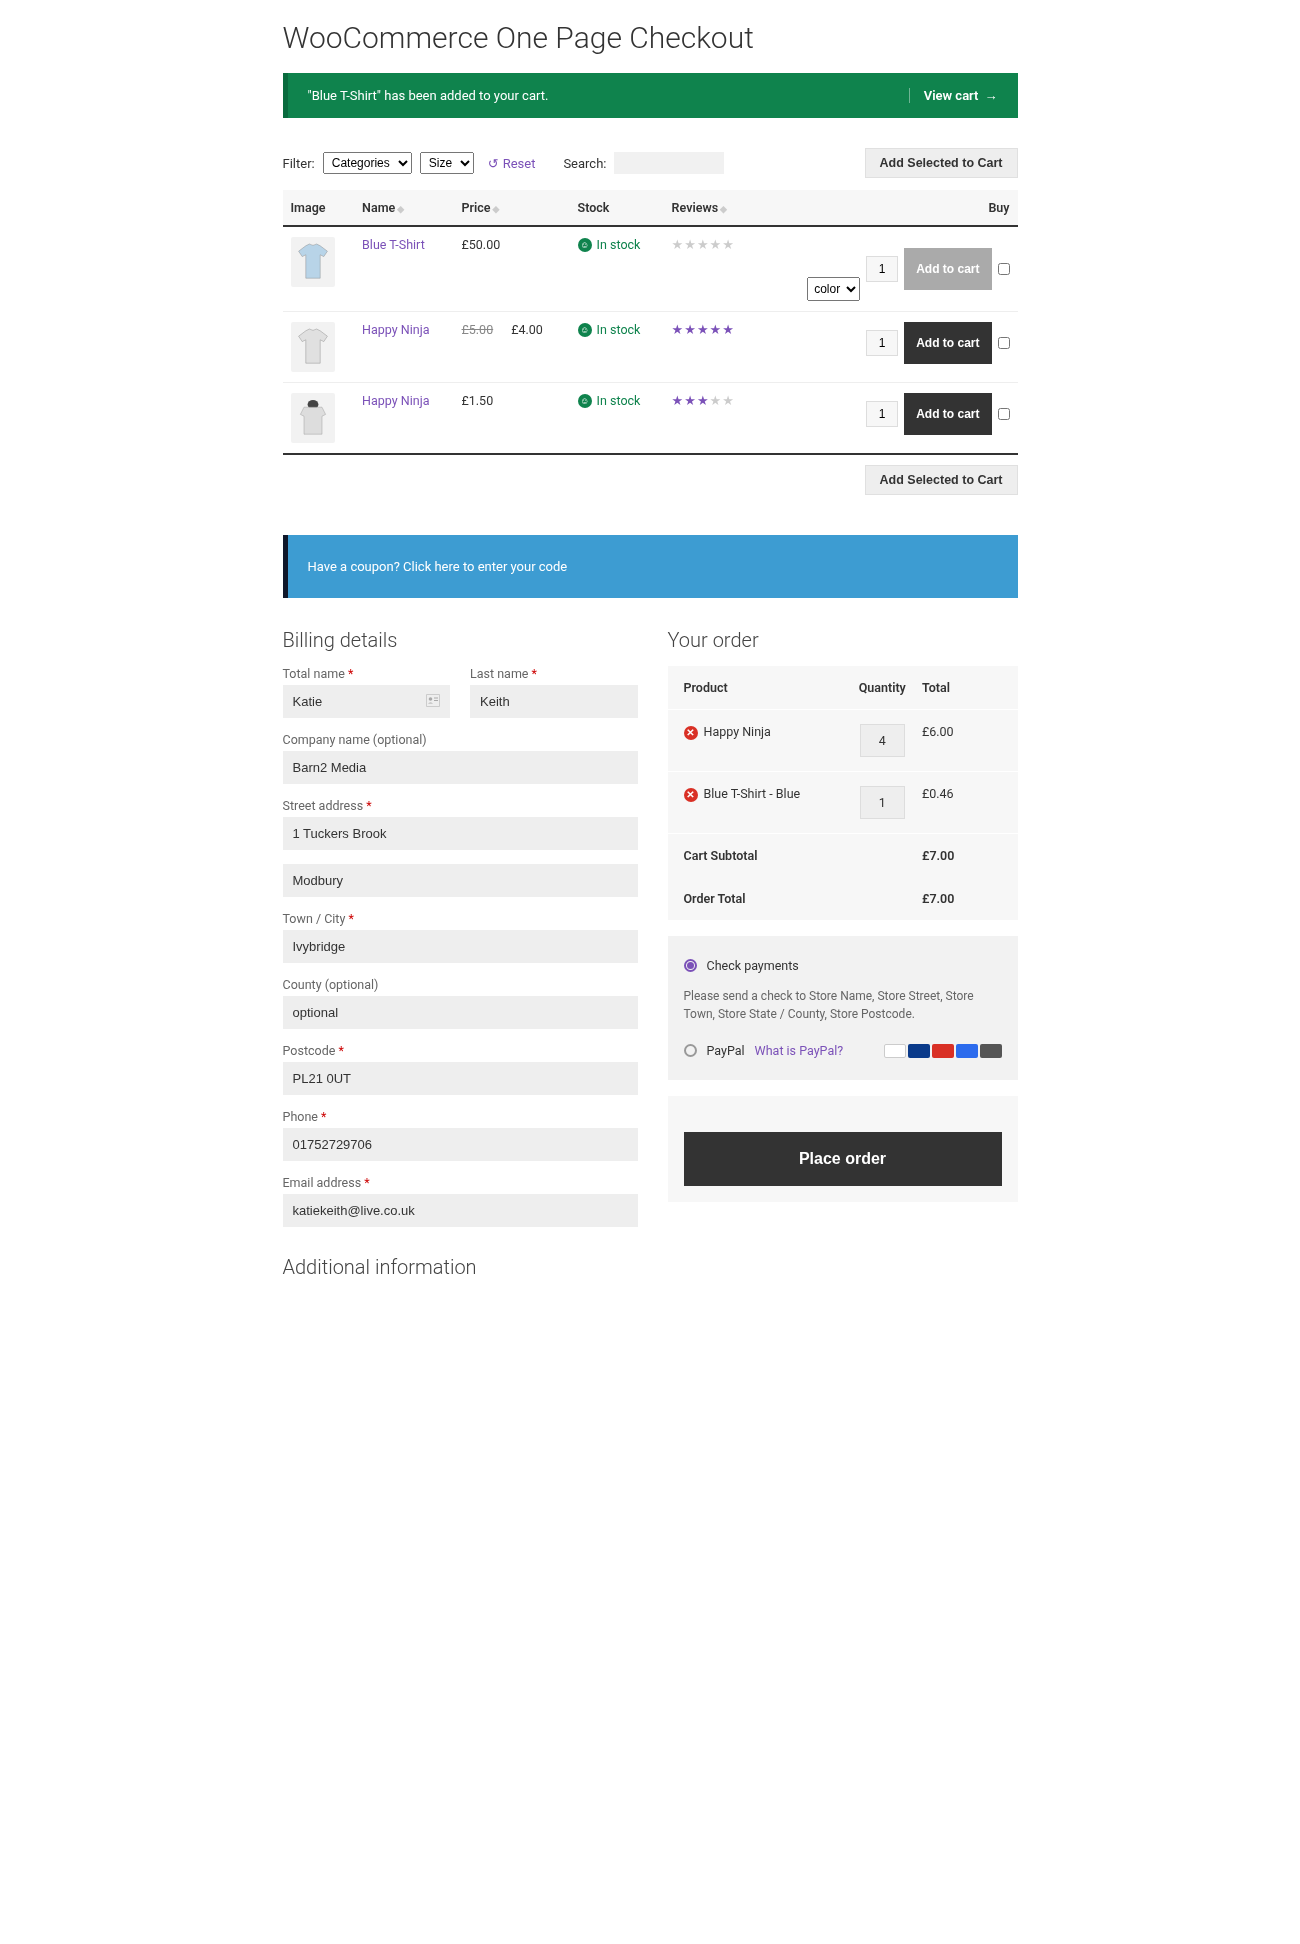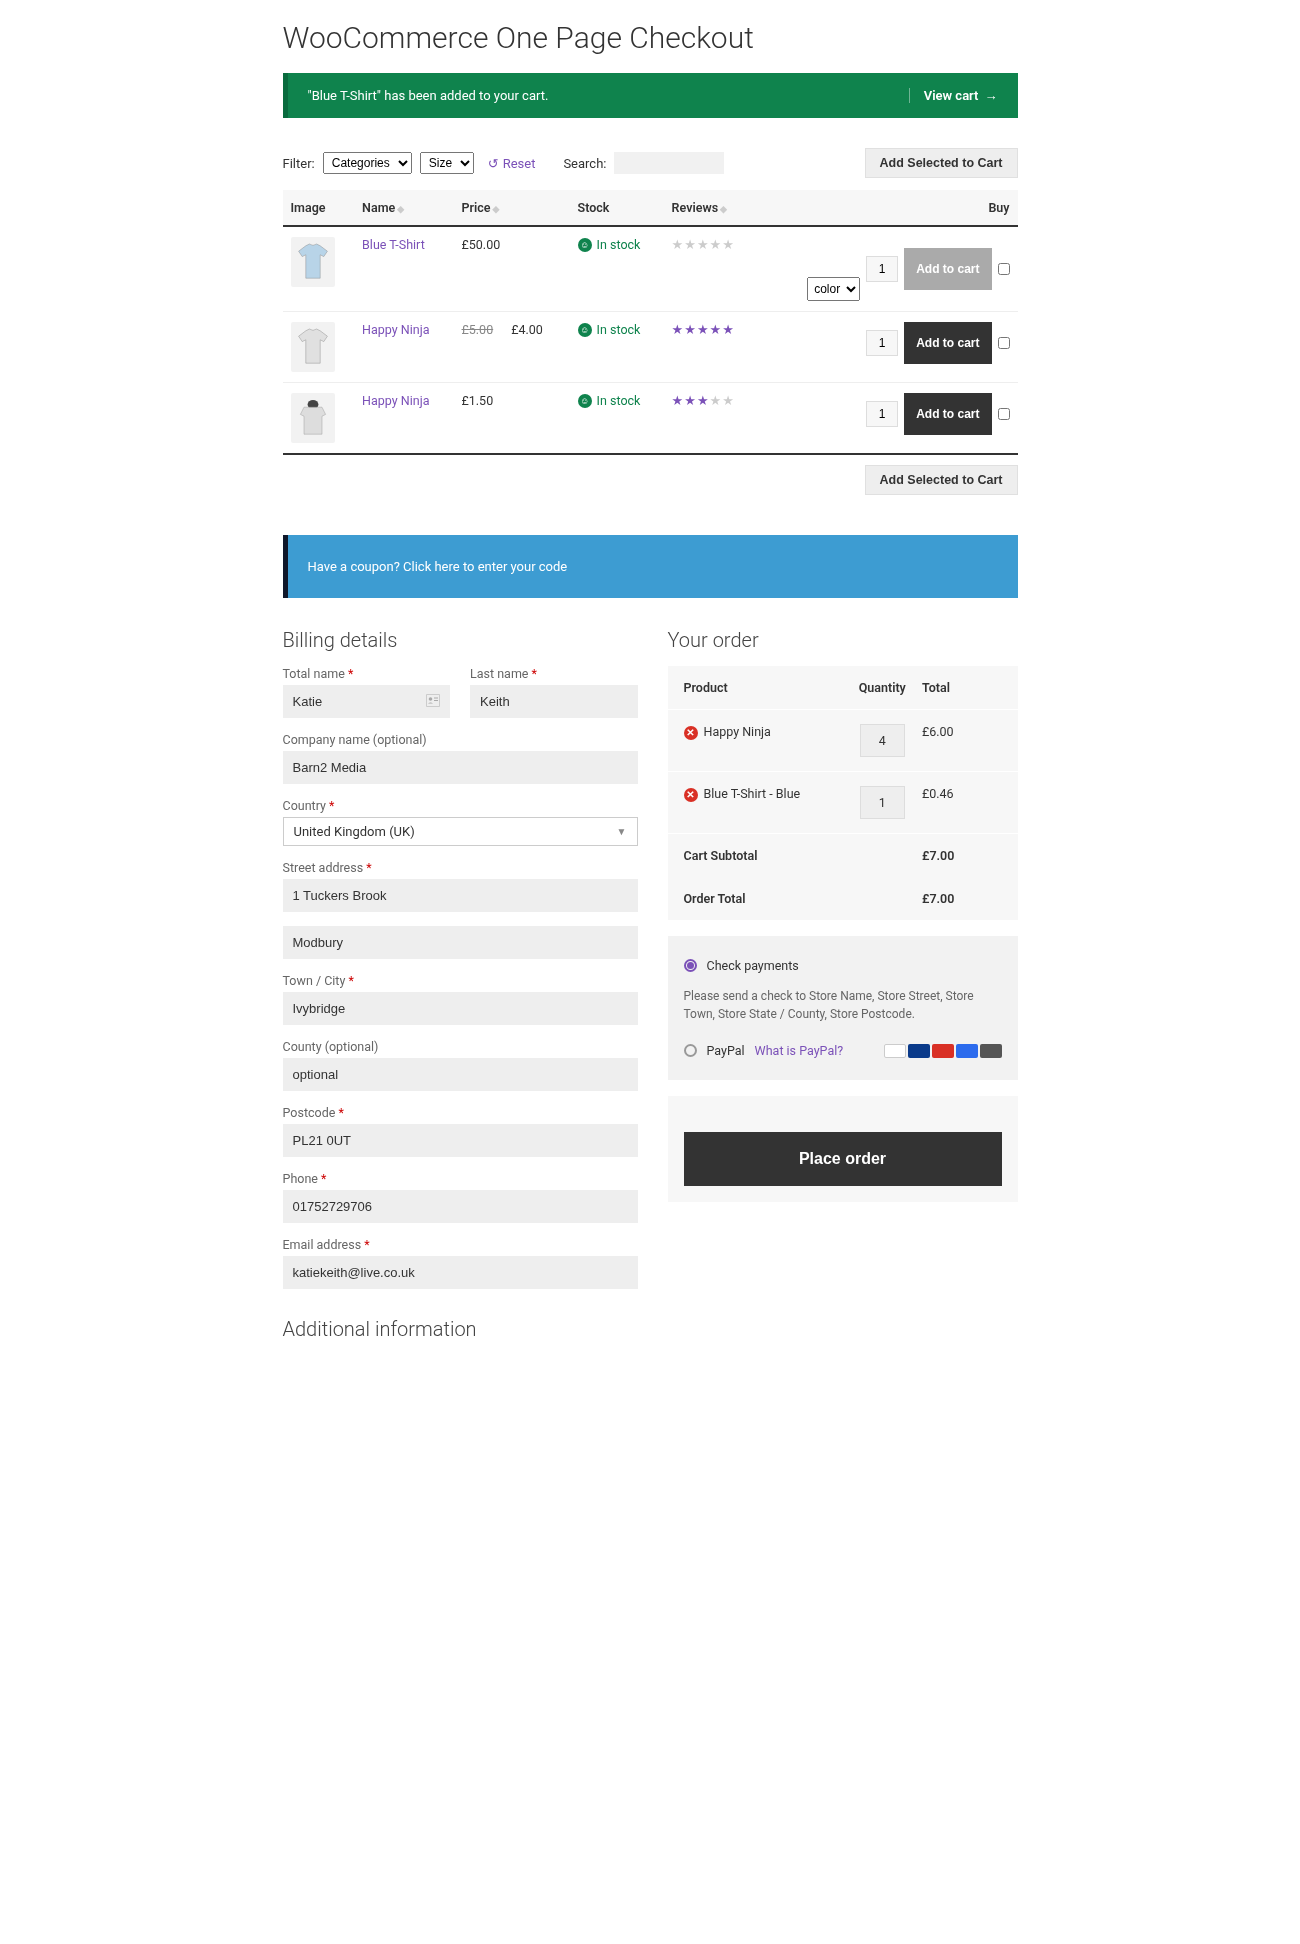--- a/index.html
+++ b/index.html
@@ -254,27 +254,20 @@
           <label><span>Last name</span> <span class="req">*</span></label>
           <input class="fld" value="Keith" style="">
         </div>
       </div>
 
       <div class="form-row">
         <label>Company name (optional)</label>
         <input class="fld" value="Barn2 Media" style="">
       </div>
 
-      <div class="form-row">
-        <label><span>Country</span> <span class="req">*</span></label>
-        <div class="select-wrap">
-          <span>United Kingdom (UK)</span>
-          <span style="color:#888;font-size:10px">▼</span>
-        </div>
-      </div>
 
       <div class="form-row">
         <label><span>Street address</span> <span class="req">*</span></label>
         <input class="fld" value="1 Tuckers Brook" style="">
       </div>
       <div class="form-row">
         <input class="fld" value="Modbury" style="">
       </div>
 
       <div class="form-row">

